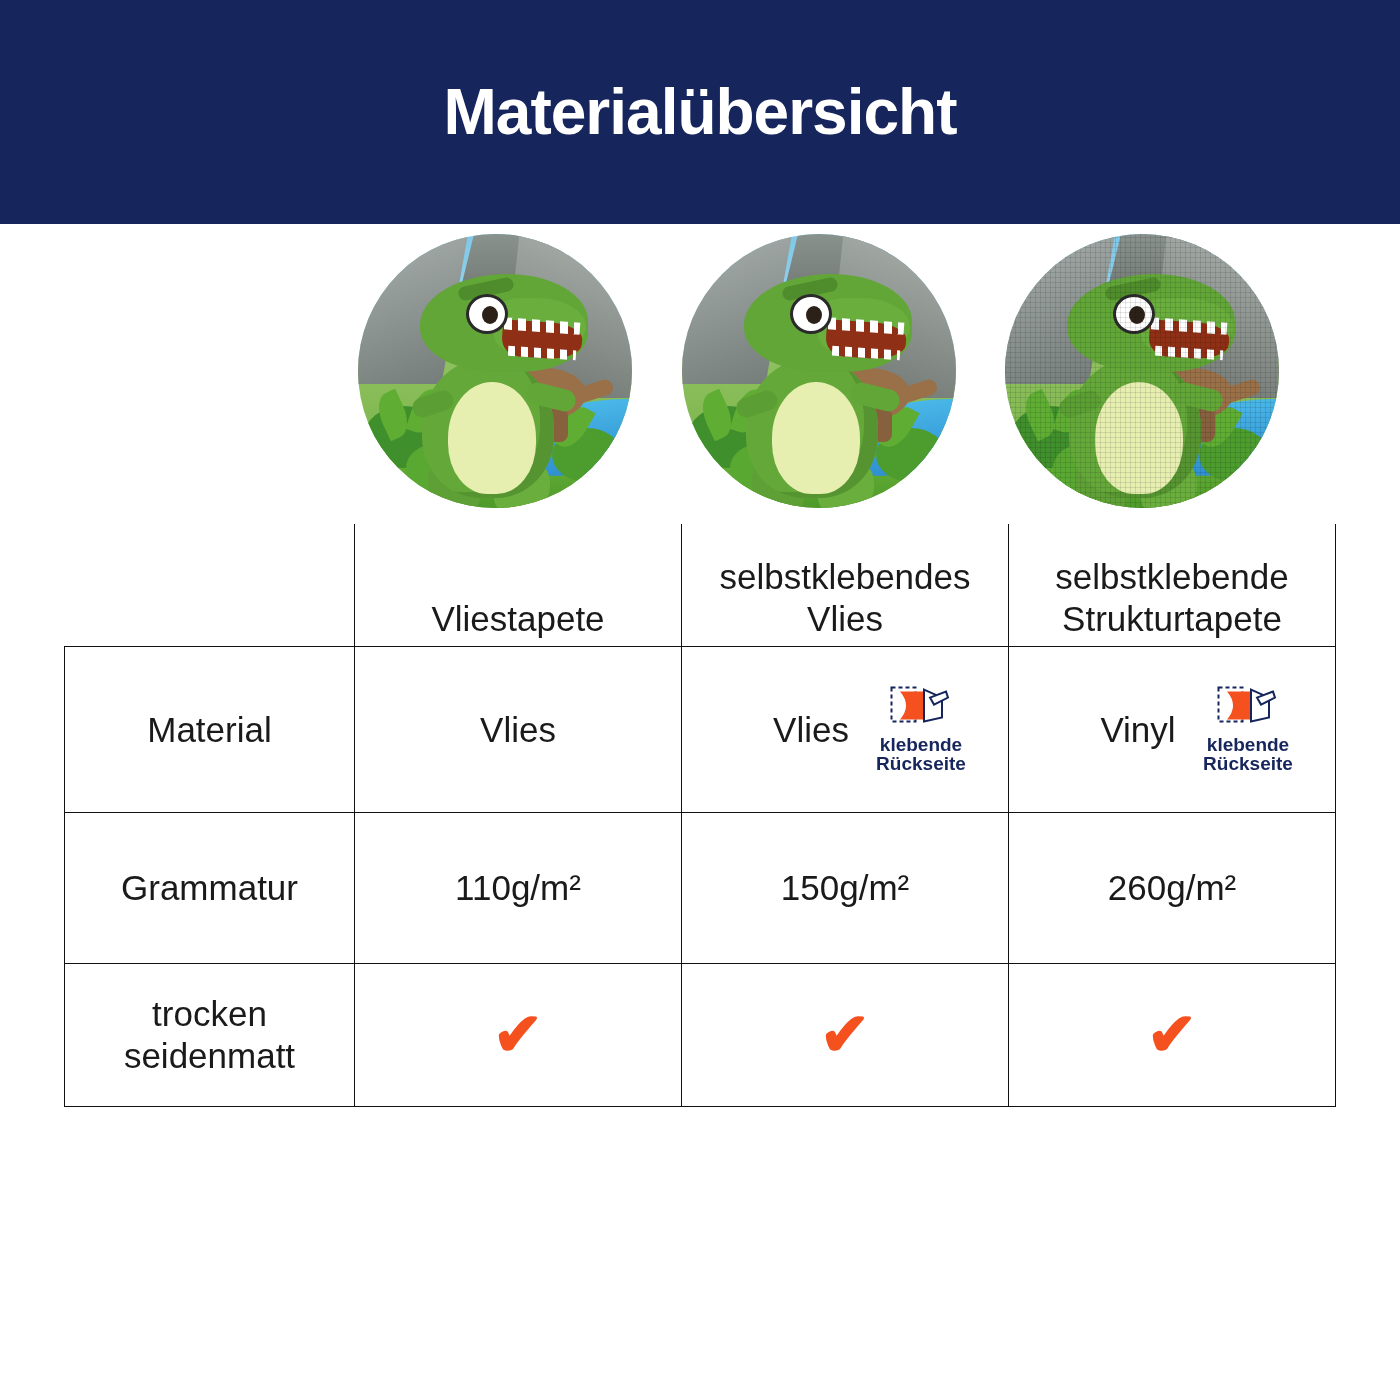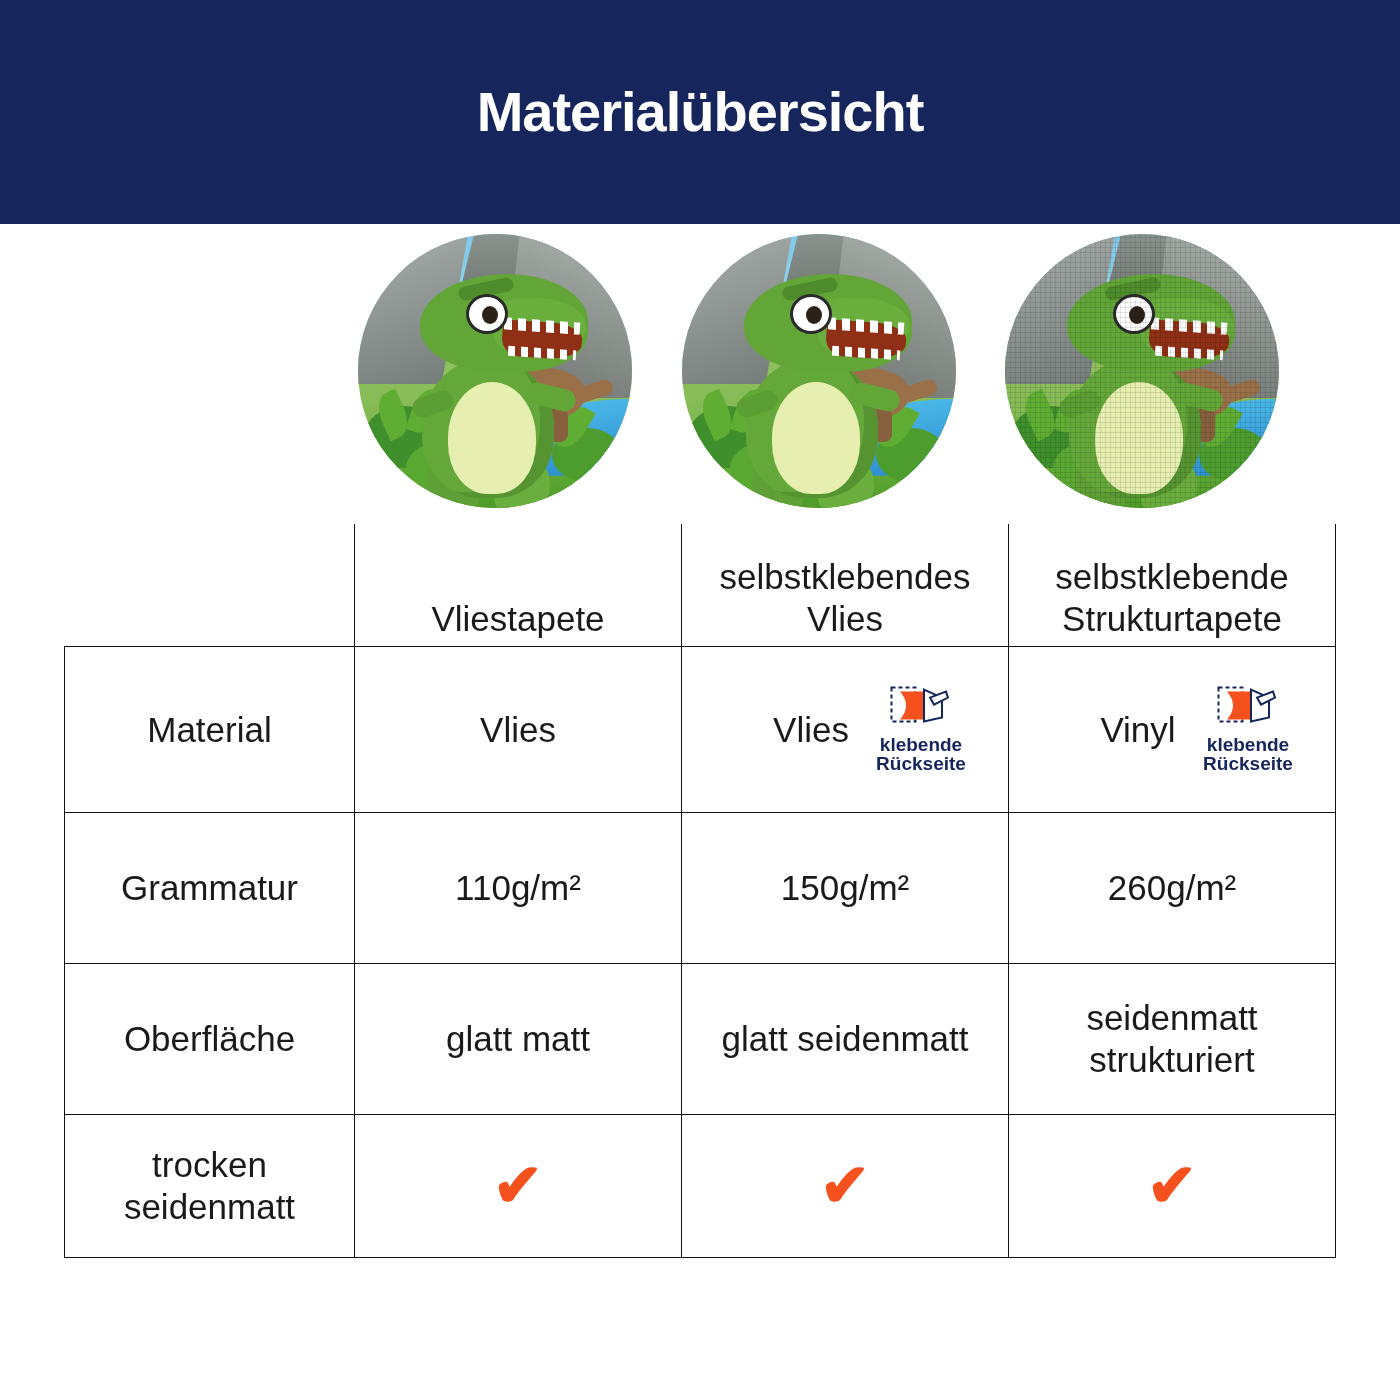--- a/index.html
+++ b/index.html
@@ -20,21 +20,21 @@
     width: 1400px;
     height: 224px;
     background: #16255c;
     display: flex;
     align-items: center;
     justify-content: center;
     box-sizing: border-box;
   }
   .header-title {
     color: #ffffff;
-    font-size: 56px;
+    font-size: 64px;
     font-weight: bold;
     letter-spacing: -1px;
     line-height: 1;
     white-space: nowrap;
   }
 
   
   .samples {
     position: relative;
     height: 300px;
@@ -516,26 +516,20 @@
         </td>
       </tr>
 
       <tr class="r-gramm">
         <td class="rowlabel">Grammatur</td>
         <td>110g/m²</td>
         <td>150g/m²</td>
         <td>260g/m²</td>
       </tr>
 
-      <tr class="r-surface">
-        <td class="rowlabel">Oberfläche</td>
-        <td>glatt matt</td>
-        <td>glatt seidenmatt</td>
-        <td>seidenmatt strukturiert</td>
-      </tr>
 
       <tr class="r-dry">
         <td class="rowlabel">trocken seidenmatt</td>
         <td>
           <span class="check">✔</span>
         </td>
         <td>
           <span class="check">✔</span>
         </td>
         <td>

